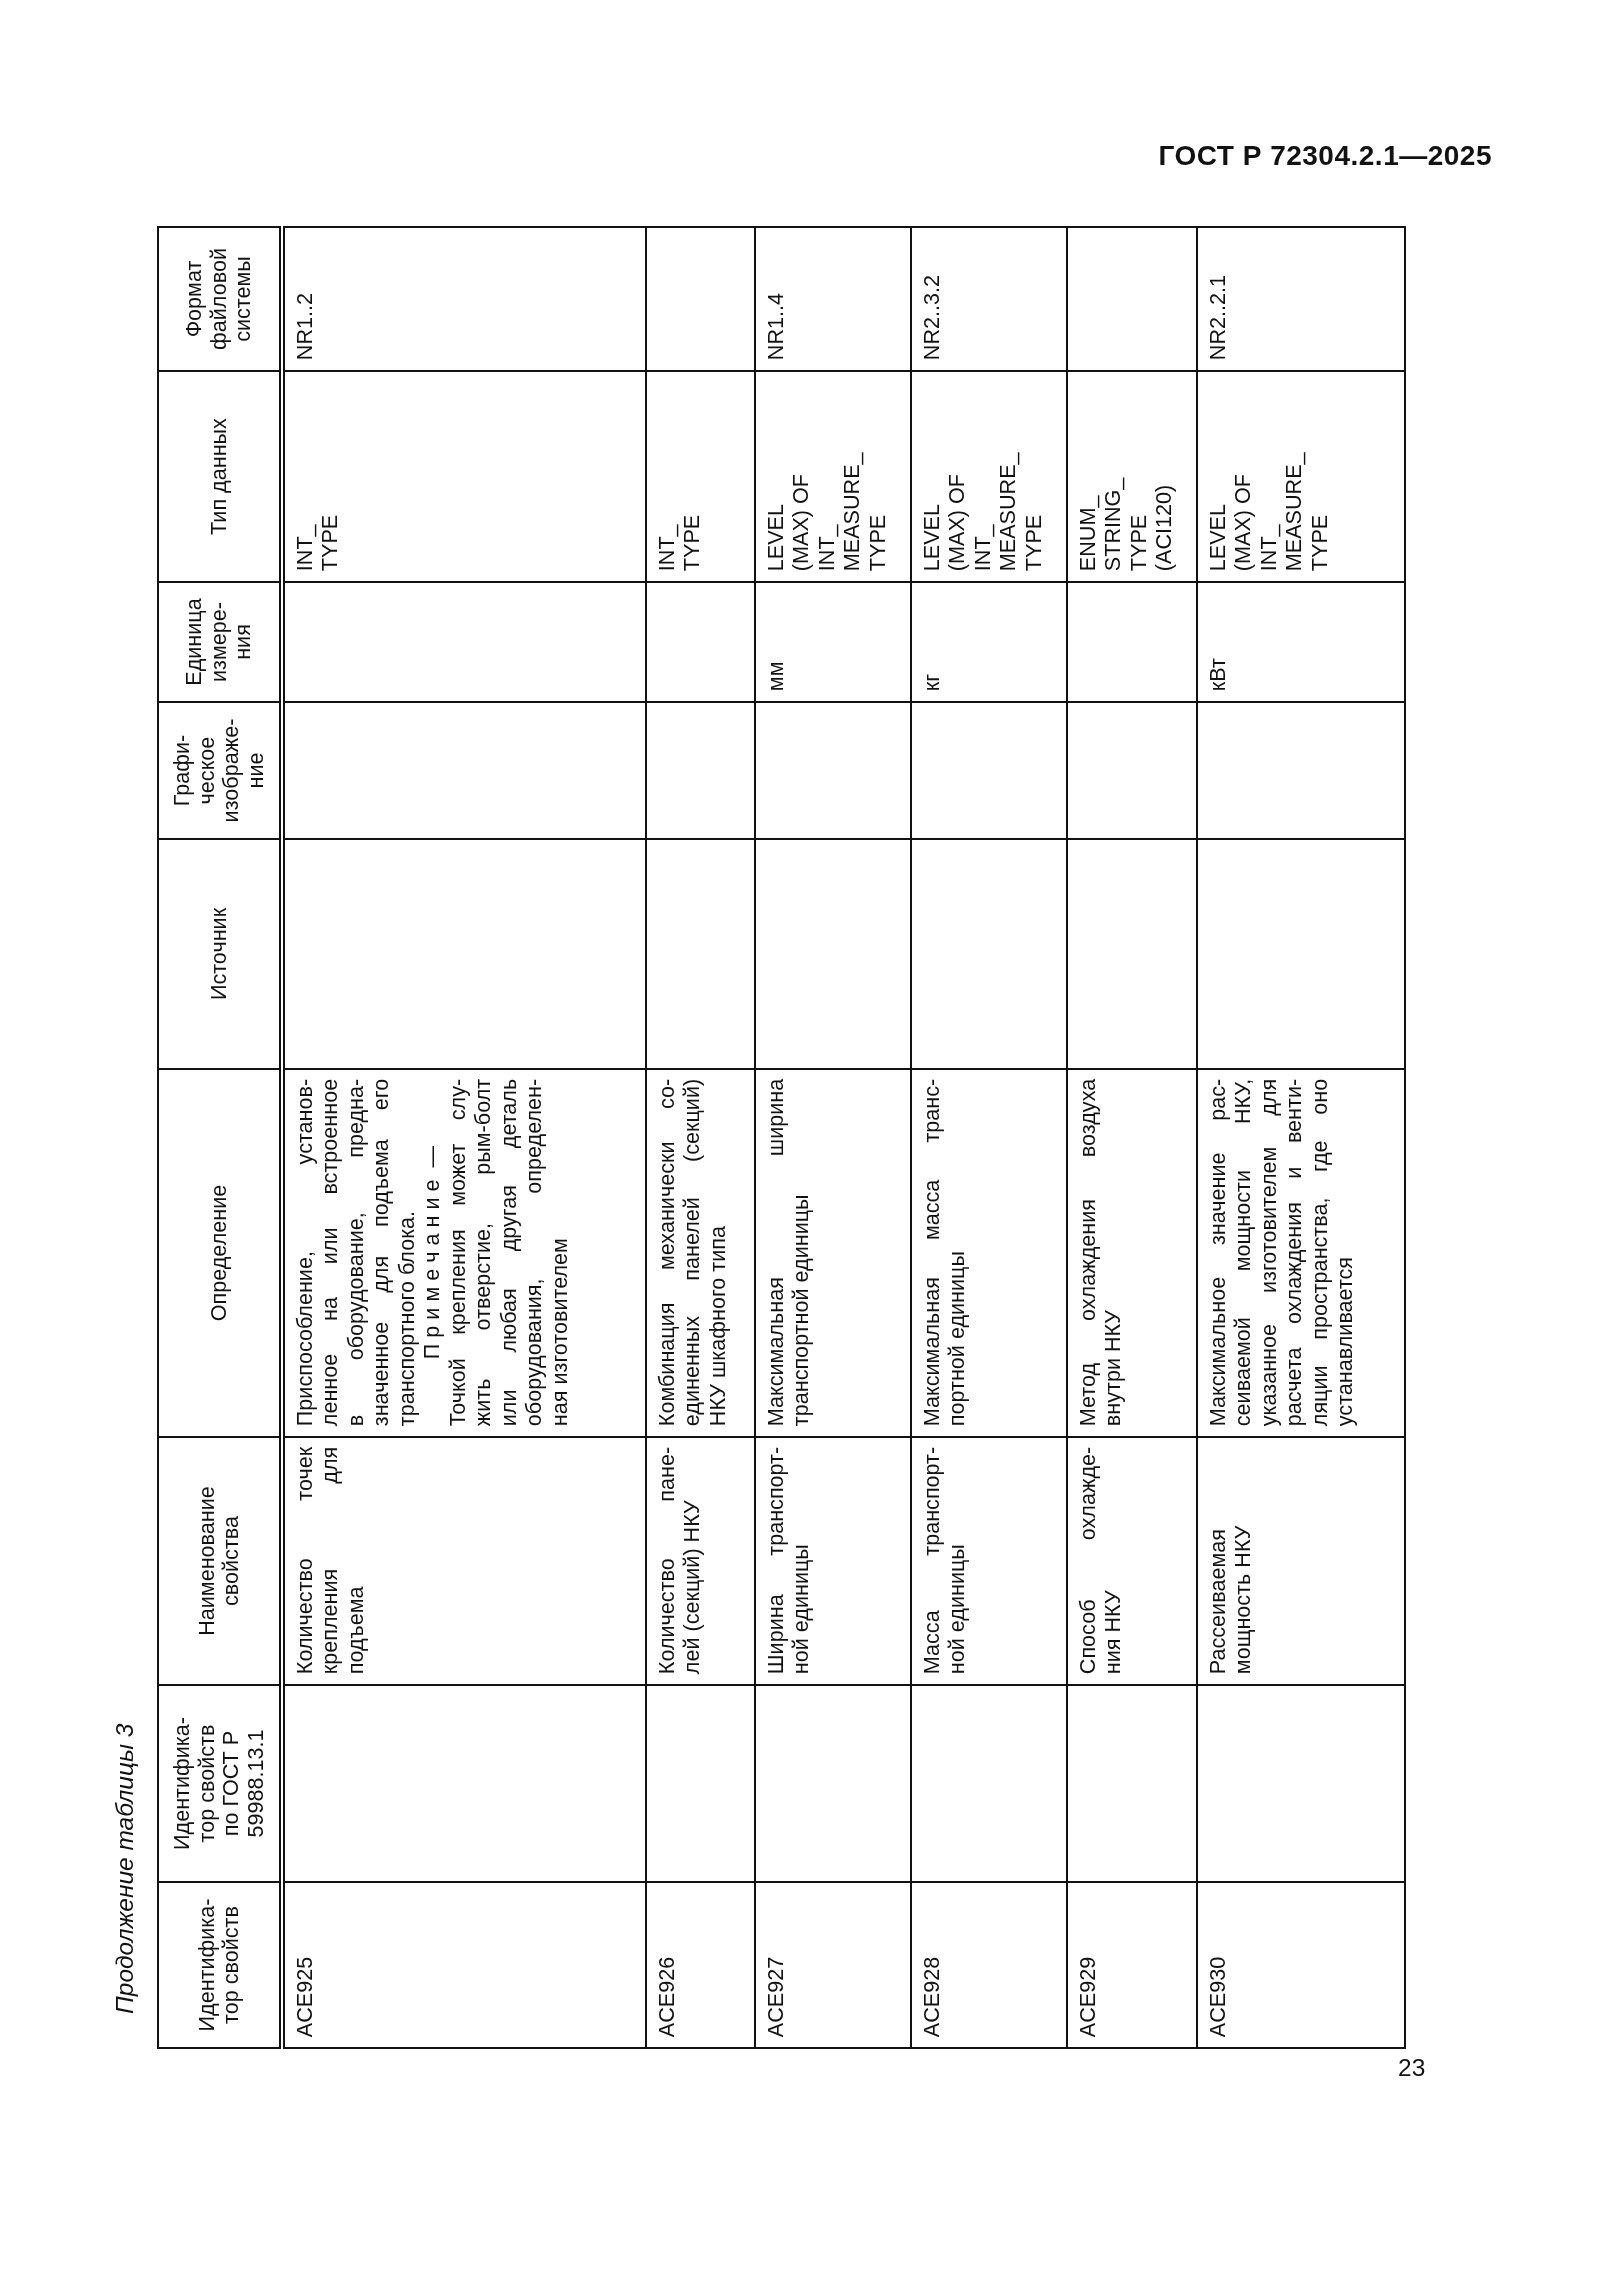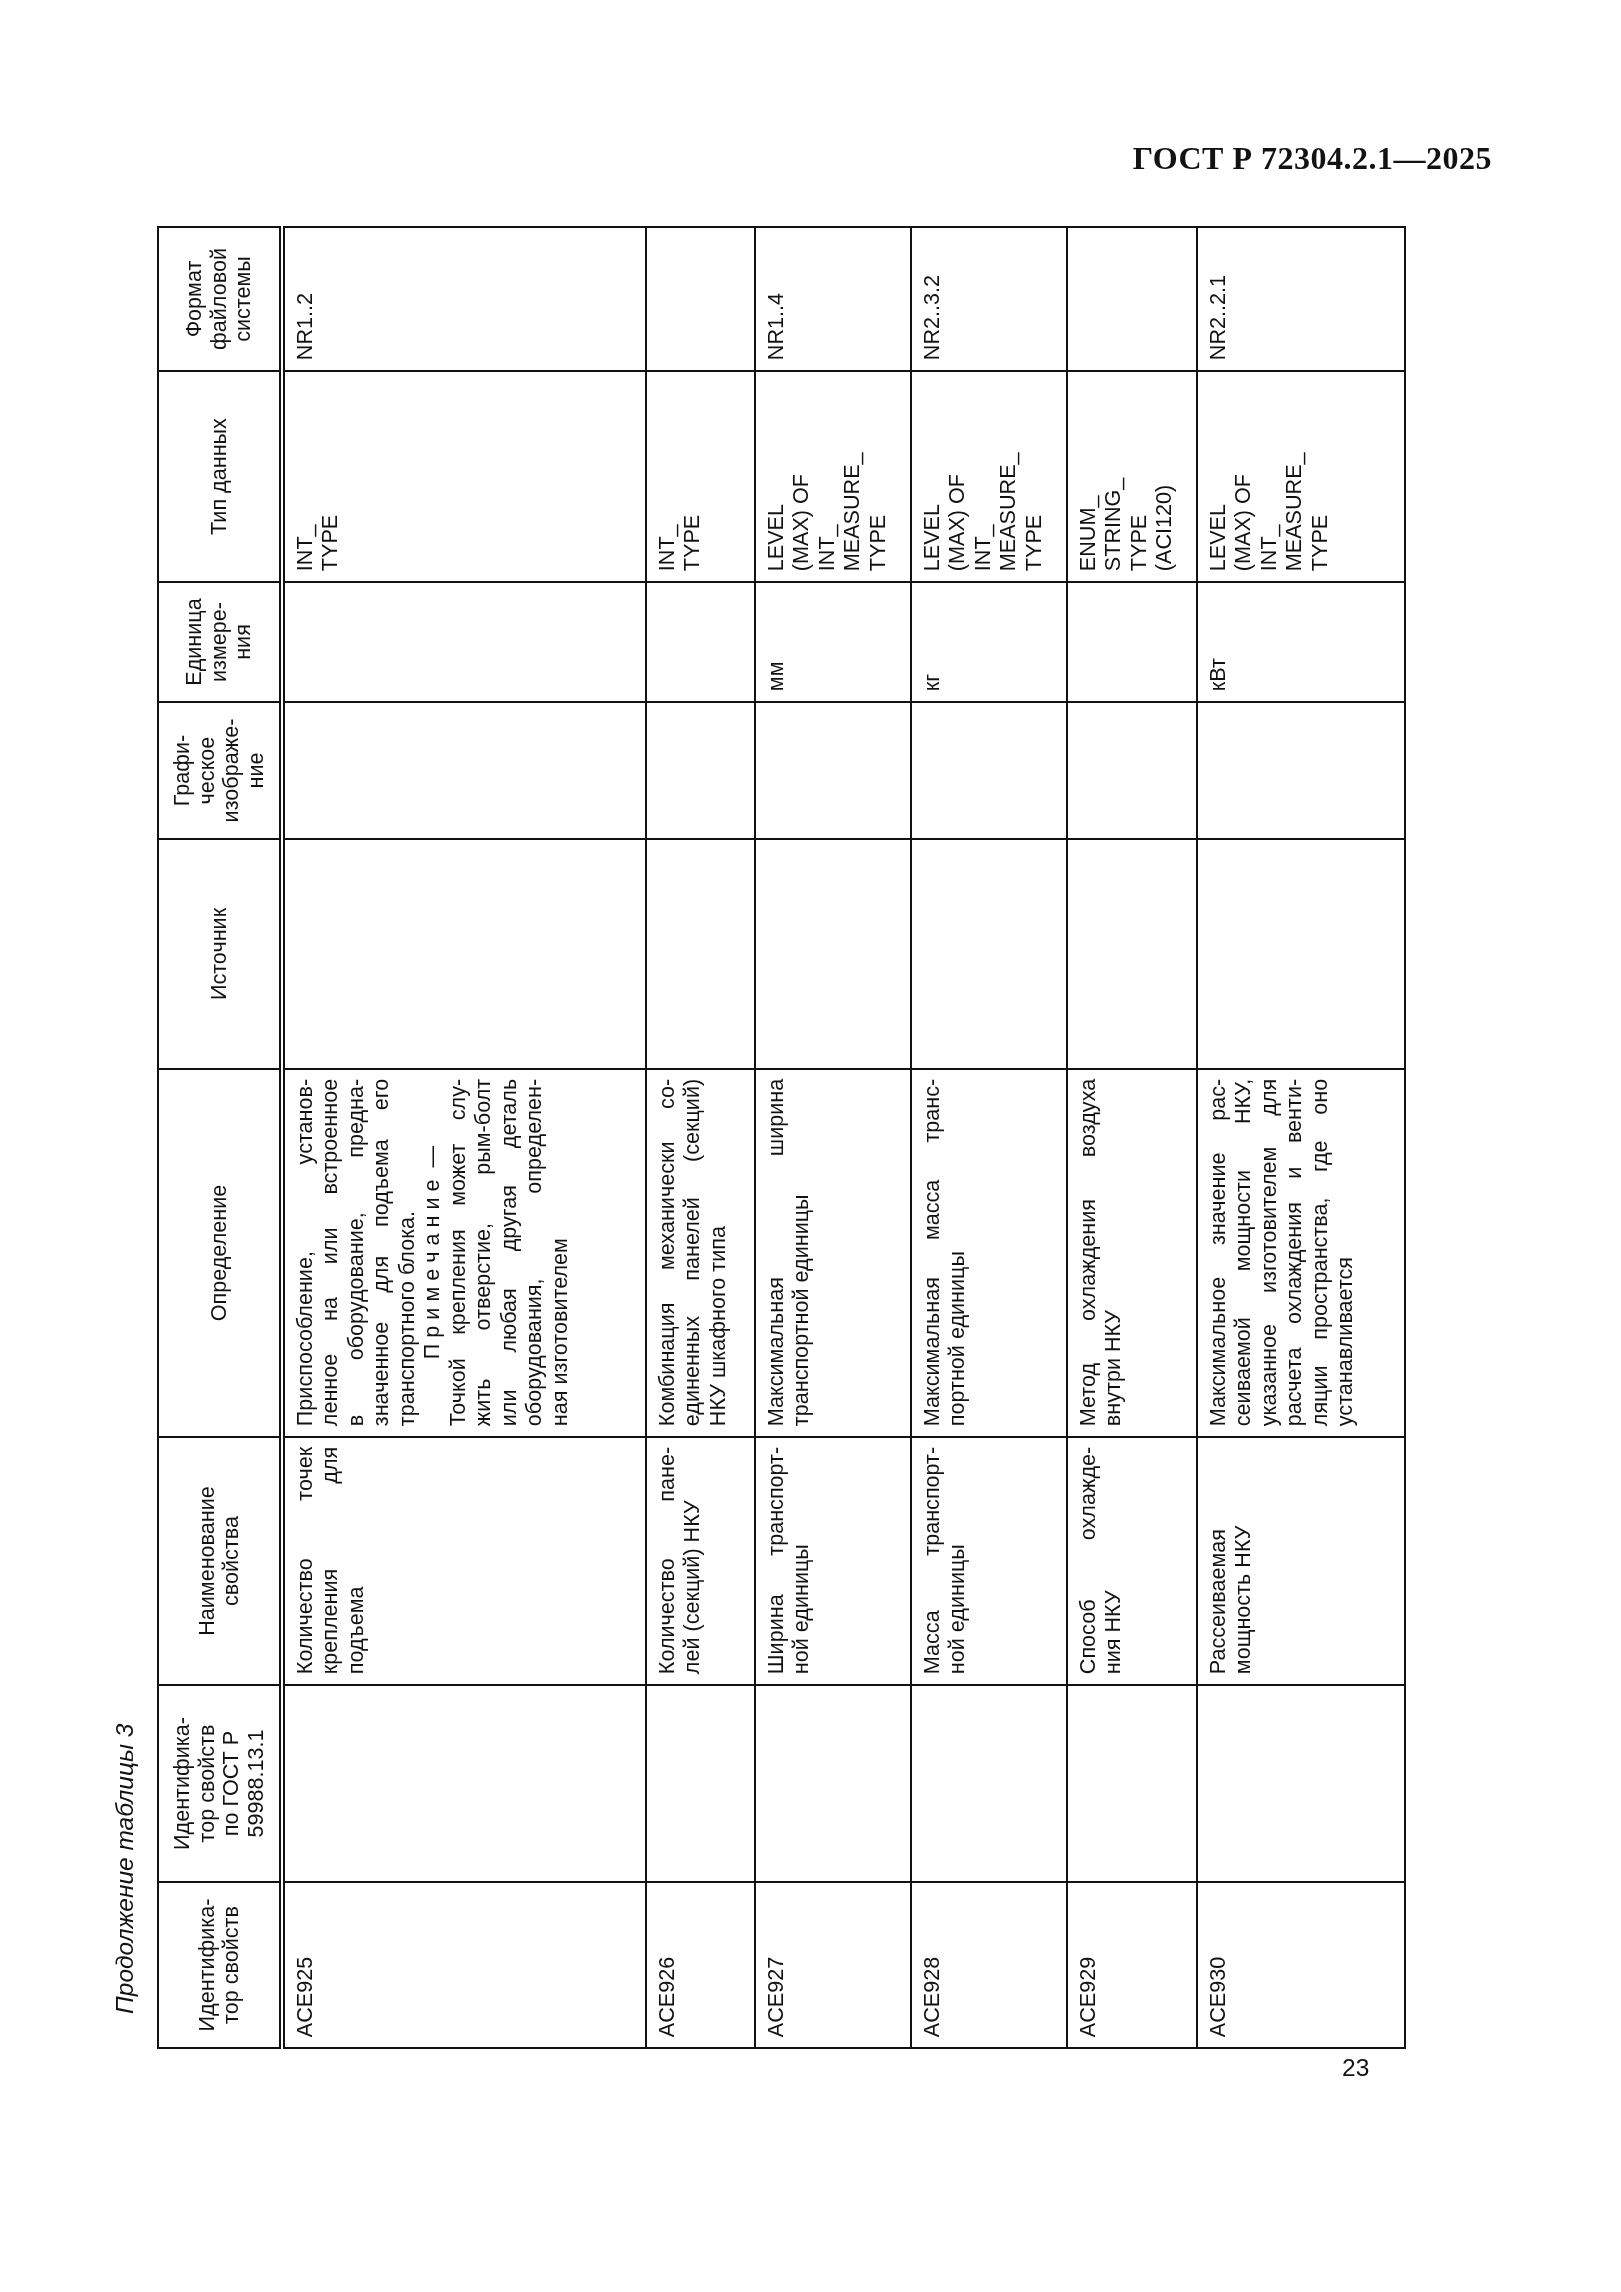--- a/index.html
+++ b/index.html
@@ -12,30 +12,29 @@
     width: 1621px;
     height: 2293px;
     background: #ffffff;
     color: #121212;
     font-family: "Liberation Sans", "DejaVu Sans", sans-serif;
   }
   .doc-header {
     position: absolute;
     top: 140px;
     right: 129px;
-    font-size: 32px;
+    font-size: 28px;
     font-weight: bold;
     letter-spacing: 0.5px;
     white-space: nowrap;
-    font-family: Liberation Serif, serif;
   }
   .page-num {
     position: absolute;
     top: 2054px;
-    left: 1342px;
+    left: 1398px;
     font-size: 24.5px;
   }
   
   .rot {
     position: absolute;
     left: 157px;
     top: 2049px;
     width: 1820px;
     height: 1247px;
     transform: rotate(-90deg);

